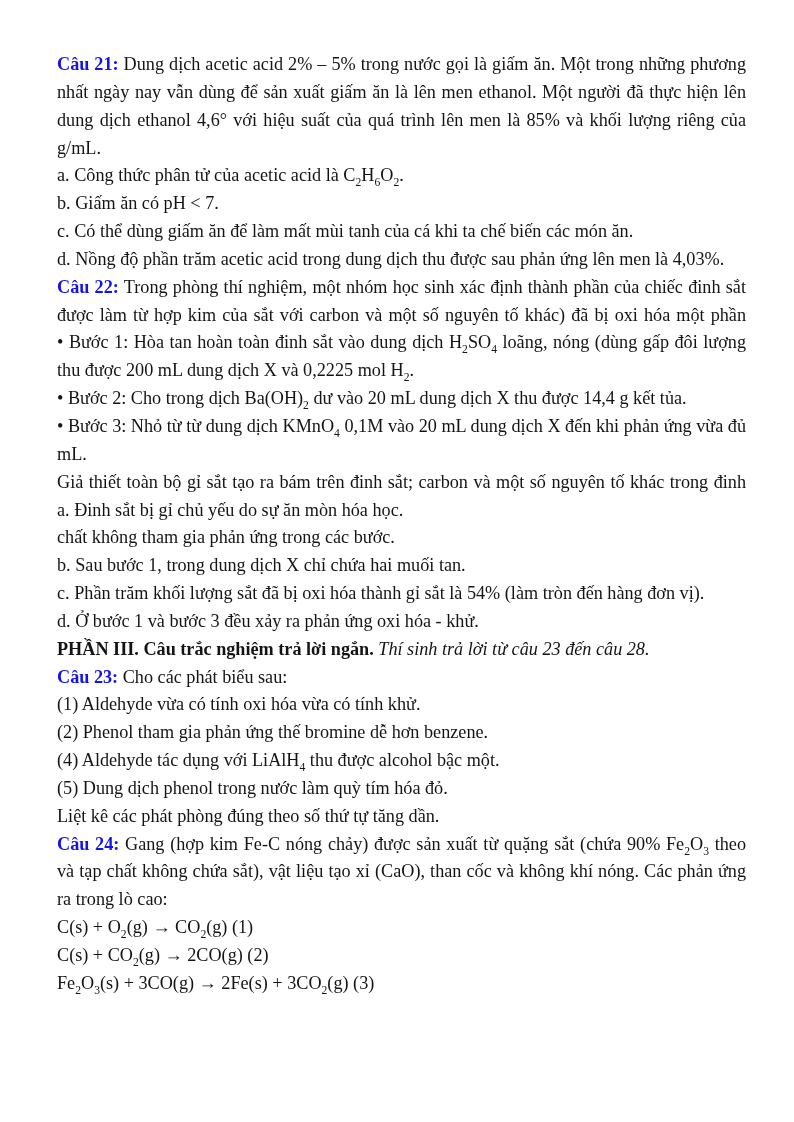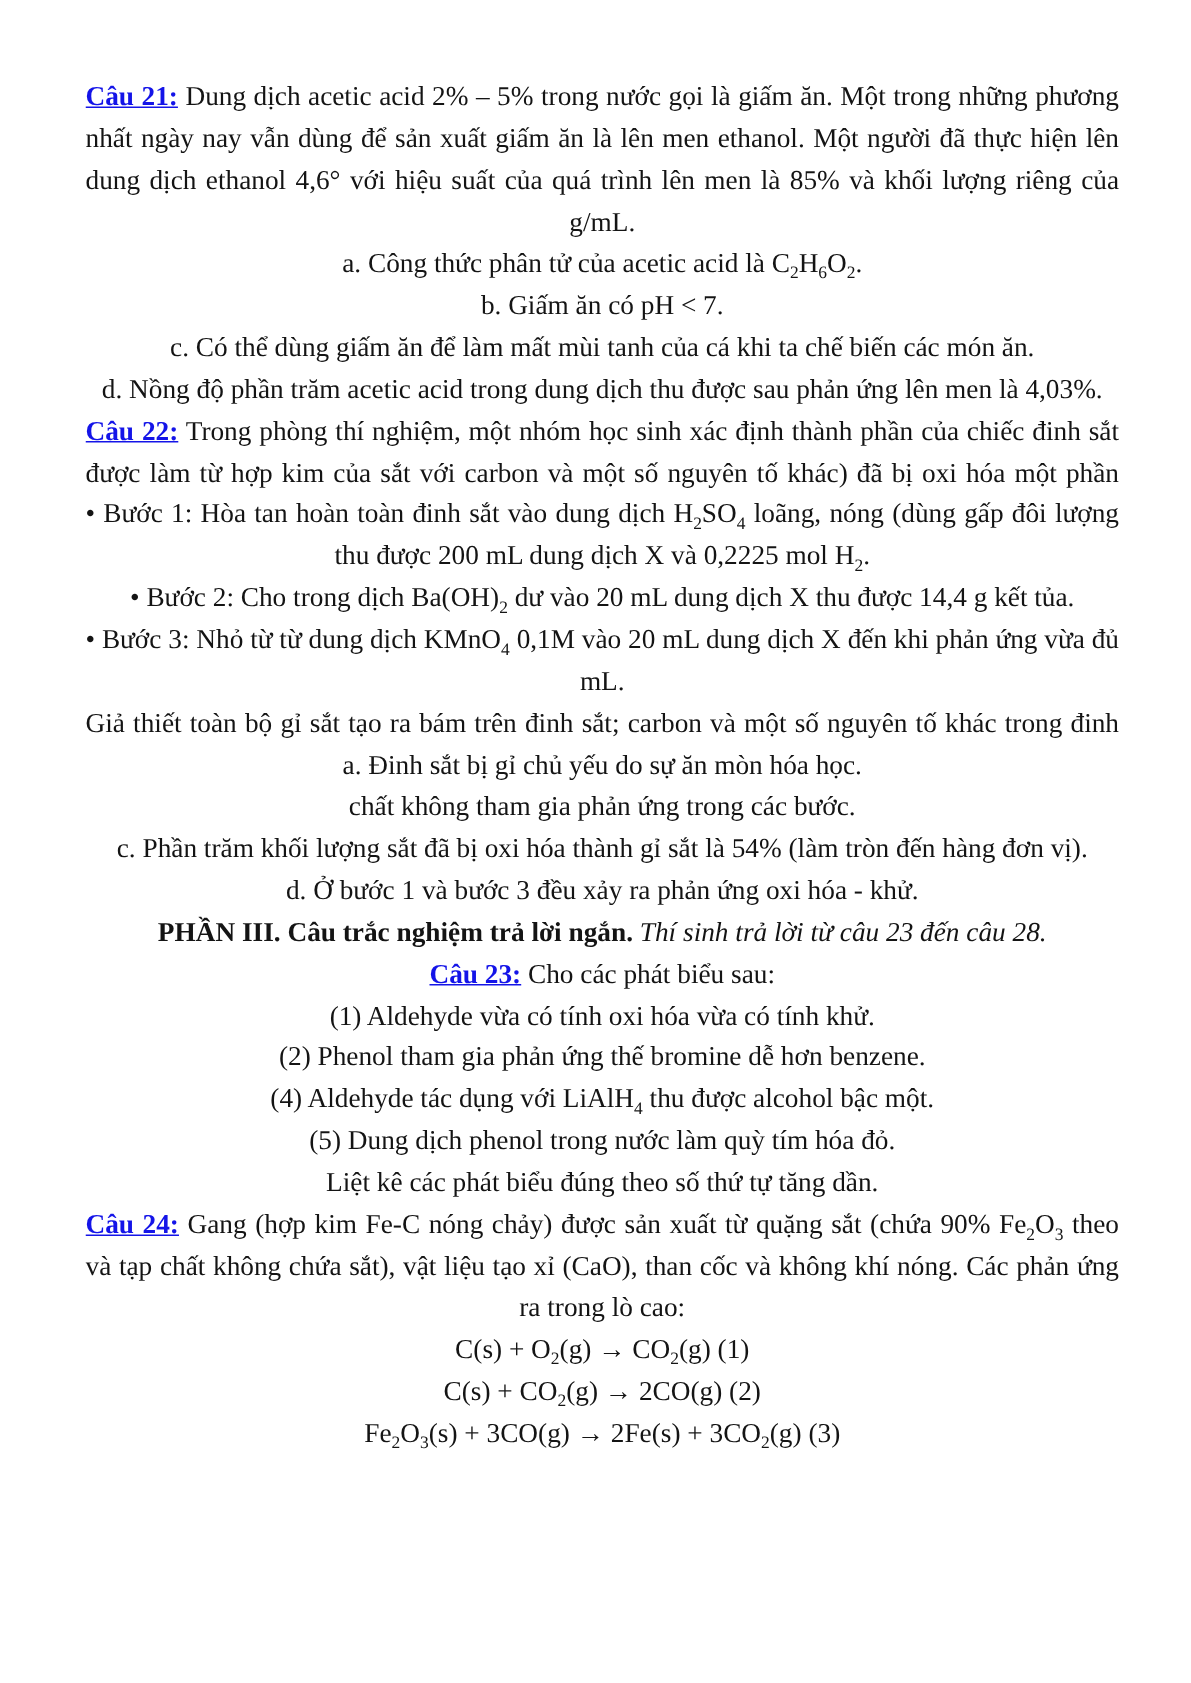--- a/index.html
+++ b/index.html
@@ -19,28 +19,28 @@
     background:#ffffff;
     padding:51px 48px 0 57px;
     font-family:"Liberation Serif","DejaVu Serif",serif;
     font-size:18.2px;
     line-height:var(--lh);
     color:var(--ink);
   }
   .line{
     height:var(--lh);
     overflow:hidden;
-    text-align:center;
+    text-align:left;
     white-space:normal;
   }
   .line.just{
     text-align:justify;
     text-align-last:justify;
   }
-  .qlabel{ color:var(--accent); font-weight:bold;text-decoration:underline; }
+  .qlabel{ color:var(--accent); font-weight:bold; }
   .bold{ font-weight:bold; }
   .italic{ font-style:italic; }
   sub.sub{ font-size:0.64em; line-height:0; }
 </style>
 </head>
 <body>
 
 <div class="page">
   <div>
       <div class="line just"><span class="qlabel">Câu 21:</span><span> Dung dịch acetic acid 2% – 5% trong nước gọi là giấm ăn. Một trong những phương pháp cổ</span></div>
@@ -54,29 +54,30 @@
       <div class="line just"><span class="qlabel">Câu 22:</span><span> Trong phòng thí nghiệm, một nhóm học sinh xác định thành phần của chiếc đinh sắt (đinh sắt</span></div>
       <div class="line just"><span>được làm từ hợp kim của sắt với carbon và một số nguyên tố khác) đã bị oxi hóa một phần thành gỉ sắt</span></div>
       <div class="line just"><span>• Bước 1: Hòa tan hoàn toàn đinh sắt vào dung dịch H</span><sub class="sub">2</sub><span>SO</span><sub class="sub">4</sub><span> loãng, nóng (dùng gấp đôi lượng phản ứng),</span></div>
       <div class="line"><span>thu được 200 mL dung dịch X và 0,2225 mol H</span><sub class="sub">2</sub><span>.</span></div>
       <div class="line"><span>• Bước 2: Cho trong dịch Ba(OH)</span><sub class="sub">2</sub><span> dư vào 20 mL dung dịch X thu được 14,4 g kết tủa.</span></div>
       <div class="line just"><span>• Bước 3: Nhỏ từ từ dung dịch KMnO</span><sub class="sub">4</sub><span> 0,1M vào 20 mL dung dịch X đến khi phản ứng vừa đủ thì hết 46</span></div>
       <div class="line"><span>mL.</span></div>
       <div class="line just"><span>Giả thiết toàn bộ gỉ sắt tạo ra bám trên đinh sắt; carbon và một số nguyên tố khác trong đinh sắt là những</span></div>
       <div class="line"><span>a. Đinh sắt bị gỉ chủ yếu do sự ăn mòn hóa học.</span></div>
       <div class="line"><span>chất không tham gia phản ứng trong các bước.</span></div>
+      <div class="line"><span>b. Sau bước 1, trong dung dịch X chỉ chứa hai muối tan.</span></div>
       <div class="line"><span>c. Phần trăm khối lượng sắt đã bị oxi hóa thành gỉ sắt là 54% (làm tròn đến hàng đơn vị).</span></div>
       <div class="line"><span>d. Ở bước 1 và bước 3 đều xảy ra phản ứng oxi hóa - khử.</span></div>
       <div class="line"><span class="bold">PHẦN III. Câu trắc nghiệm trả lời ngắn.</span><span class="italic"> Thí sinh trả lời từ câu 23 đến câu 28.</span></div>
       <div class="line"><span class="qlabel">Câu 23:</span><span> Cho các phát biểu sau:</span></div>
       <div class="line"><span>(1) Aldehyde vừa có tính oxi hóa vừa có tính khử.</span></div>
       <div class="line"><span>(2) Phenol tham gia phản ứng thế bromine dễ hơn benzene.</span></div>
       <div class="line"><span>(4) Aldehyde tác dụng với LiAlH</span><sub class="sub">4</sub><span> thu được alcohol bậc một.</span></div>
       <div class="line"><span>(5) Dung dịch phenol trong nước làm quỳ tím hóa đỏ.</span></div>
-      <div class="line"><span>Liệt kê các phát biểu đúng theo số thứ tự tăng dần.</span></div>
+      <div class="line"><span>Liệt kê các phát phòng đúng theo số thứ tự tăng dần.</span></div>
       <div class="line just"><span class="qlabel">Câu 24:</span><span> Gang (hợp kim Fe-C nóng chảy) được sản xuất từ quặng sắt (chứa 90% Fe</span><sub class="sub">2</sub><span>O</span><sub class="sub">3</sub><span> theo khối lượng</span></div>
       <div class="line just"><span>và tạp chất không chứa sắt), vật liệu tạo xỉ (CaO), than cốc và không khí nóng. Các phản ứng chính diễn</span></div>
       <div class="line"><span>ra trong lò cao:</span></div>
       <div class="line"><span>C(s) + O</span><sub class="sub">2</sub><span>(g) → CO</span><sub class="sub">2</sub><span>(g) (1)</span></div>
       <div class="line"><span>C(s) + CO</span><sub class="sub">2</sub><span>(g) → 2CO(g) (2)</span></div>
       <div class="line"><span>Fe</span><sub class="sub">2</sub><span>O</span><sub class="sub">3</sub><span>(s) + 3CO(g) → 2Fe(s) + 3CO</span><sub class="sub">2</sub><span>(g) (3)</span></div>
     </div>
 </div>
 
 </body></html>

